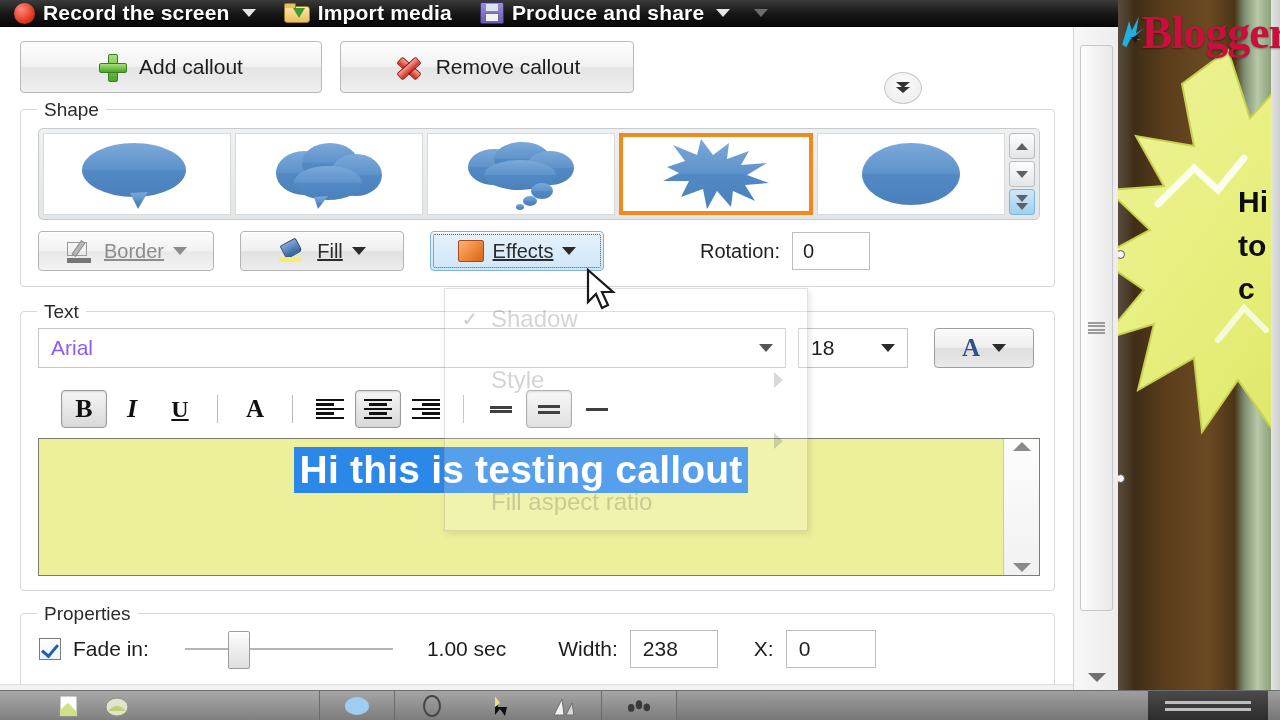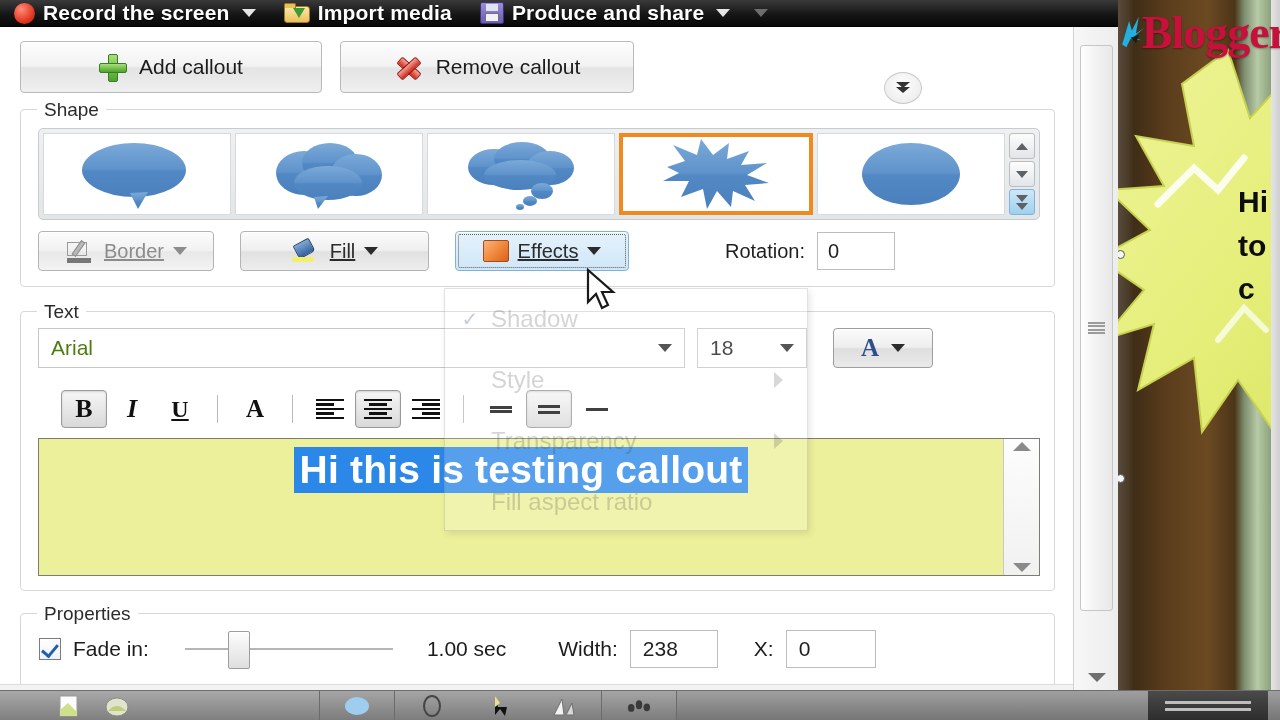--- a/index.html
+++ b/index.html
@@ -88,41 +88,41 @@
   
   .shape-svg { width: 130px; height: 74px; }
 
   
   .style-row { position: absolute; left: 17px; top: 120px; right: 14px; height: 42px; display: flex; align-items: center; }
   .sbtn { display:flex; align-items:center; justify-content:center; gap: 9px; height: 40px;
      border:1px solid #b4b4b4; border-radius: 4px;
      background: linear-gradient(180deg,#fbfbfb 0%,#efefef 48%,#e1e1e1 52%,#ededed 100%);
      font-size: 20px; color:#2b2b2b; box-shadow: inset 0 1px 0 #fff; cursor: default; text-decoration: underline; }
   #btn-border { width: 176px; color:#8c8c8c; margin-right: 26px; background: linear-gradient(180deg,#fcfcfc,#f1f1f1 50%,#e8e8e8 52%,#f3f3f3); }
-  #btn-fill   { width: 189px; margin-right: 26px; }
+  #btn-fill   { width: 164px; margin-right: 26px; }
   #btn-effects{ width: 174px; background: linear-gradient(180deg,#e6f2fb,#cfe6f8); border:1px solid #7fb3d8; position: relative; }
   #btn-effects:after { content:""; position:absolute; inset:2px; border:1px dotted #5b5b5b; border-radius:2px; pointer-events:none; }
   .dd-caret { width:0;height:0;border-left:7px solid transparent;border-right:7px solid transparent;border-top:8px solid #2b2b2b; }
   .dd-caret.grey { border-top-color:#8c8c8c; }
   .ic-border { width: 30px; height: 24px; position: relative; }
   .ic-border .pen { position:absolute; left: 11px; top: 1px; width: 5px; height: 17px; background:#b9b9b9; transform: rotate(35deg); border:1px solid #8d8d8d;}
   .ic-border .rect { position:absolute; left:2px; top:3px; width:20px; height:14px; border:1px solid #9a9a9a; }
   .ic-border .bar { position:absolute; left:2px; bottom:0; width:24px; height:5px; background:#777; }
   .ic-fill { width: 30px; height: 24px; position: relative; }
   .ic-fill .bucket { position:absolute; left:4px; top:2px; width:18px; height:15px; background: linear-gradient(180deg,#7fa8d4,#34619c); border:1px solid #23406b; transform: rotate(-28deg); border-radius:2px 2px 4px 4px; }
   .ic-fill .drip { position:absolute; left:1px; bottom:1px; width:22px; height:5px; background:#f2ef6e; border-radius:2px; }
   .ic-eff { width: 26px; height: 22px; background: linear-gradient(135deg,#f8b47c 0%,#f08a3c 50%,#d8631a 100%); border:1px solid #a8491a; border-radius:2px; }
   .rot-label { font-size: 20px; color:#1f1f1f; margin-left: 96px; margin-right: 12px; }
   .rot-input { width: 78px; height: 38px; border:1px solid #bdbdbd; background:#fff; font-size: 20px; color:#1f1f1f;
      display:flex; align-items:center; padding-left: 10px; }
 
   
   .font-row { position: absolute; left: 17px; top: 16px; right: 14px; height: 40px; display:flex; align-items:center; }
-  .font-select { width: 647px; height: 40px; border:1px solid #c6c6c6; background:#fff; display:flex; align-items:center;
-     justify-content: space-between; padding: 0 12px 0 12px; font-size: 21px; color:#4d7c0f; }
+  .font-select { width: 748px; height: 40px; border:1px solid #c6c6c6; background:#fff; display:flex; align-items:center;
+     justify-content: space-between; padding: 0 12px 0 12px; font-size: 21px; color:#8b5cf6; }
   .size-select { width: 110px; height: 40px; border:1px solid #c6c6c6; background:#fff; display:flex; align-items:center;
      justify-content: space-between; padding: 0 12px; font-size: 21px; color:#1f1f1f; margin-left: 12px; }
   .color-btn { width: 100px; height: 40px; margin-left: 26px; border:1px solid #9e9e9e; border-radius:4px;
      background: linear-gradient(180deg,#fbfbfb 0%,#eeeeee 48%,#dedede 52%,#eaeaea 100%);
      display:flex; align-items:center; justify-content:center; gap: 12px; box-shadow: inset 0 1px 0 #fff; }
   .color-A { font-size: 25px; font-weight: bold; color:#2d4f8e; font-family:"Liberation Serif", serif; }
 
   .fmt-row { position: absolute; left: 40px; top: 76px; right: 14px; height: 42px; display:flex; align-items:center; gap: 2px; }
   .fbtn { width: 46px; height: 38px; display:flex; align-items:center; justify-content:center; border:1px solid transparent; border-radius:4px; }
   .fbtn.pressed { border:1px solid #9a9a9a; background: linear-gradient(180deg,#f6f6f6,#d9d9d9); box-shadow: inset 0 1px 2px rgba(0,0,0,.15); }
@@ -493,21 +493,20 @@
       <span class="eff-chk">✓</span>
       <span class="eff-txt">Shadow</span>
     </div>
     <div class="eff-item" style="top:61px">
       <span class="eff-chk"></span>
       <span class="eff-txt">Style</span>
       <span class="eff-arrow"></span>
     </div>
     <div class="eff-item" style="top:122px">
       <span class="eff-chk"></span>
-      <span class="eff-txt">Transparency</span>
       <span class="eff-arrow"></span>
     </div>
     <div class="eff-item" style="top:183px">
       <span class="eff-chk"></span>
       <span class="eff-txt">Fill aspect ratio</span>
     </div>
   </div>
 
   <svg style="position:absolute;left:586px;top:268px;width:32px;height:46px">
     <polygon points="2,2 2,34 10,26 16,40 22,37 16,24 27,24" fill="#ffffff" stroke="#1a1a1a" stroke-width="2.2"></polygon>

